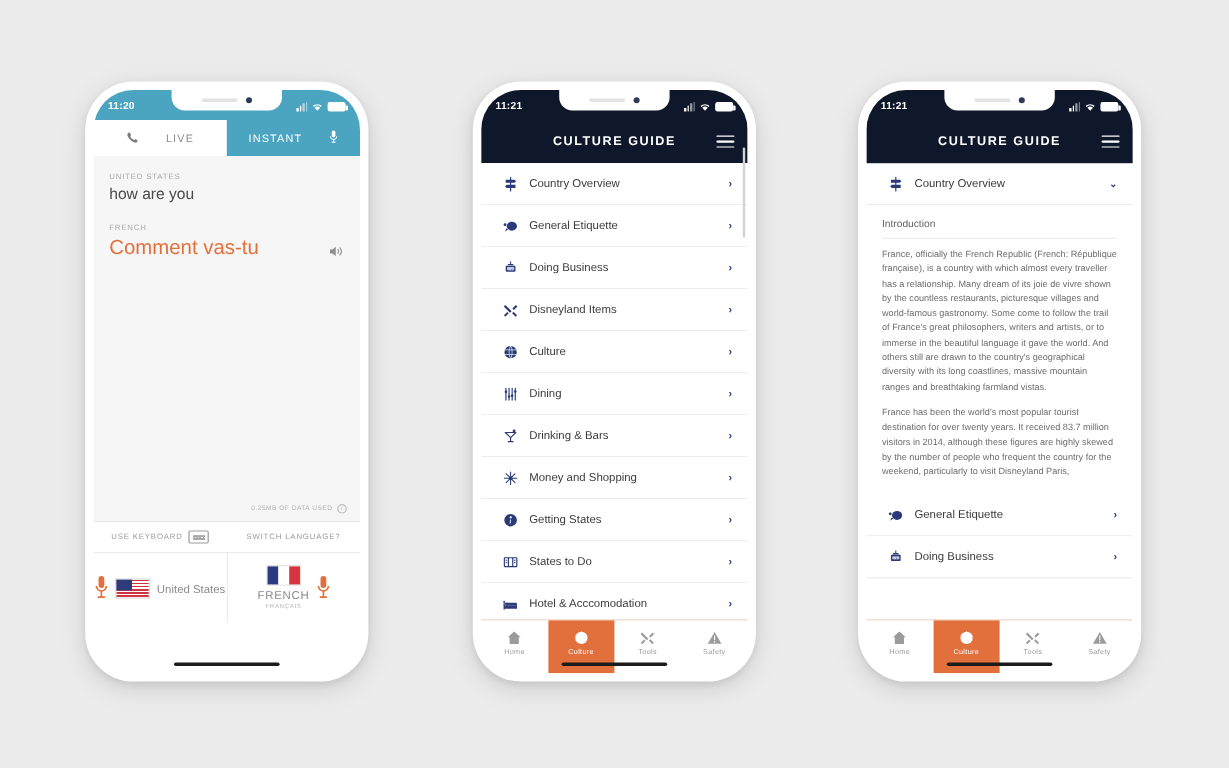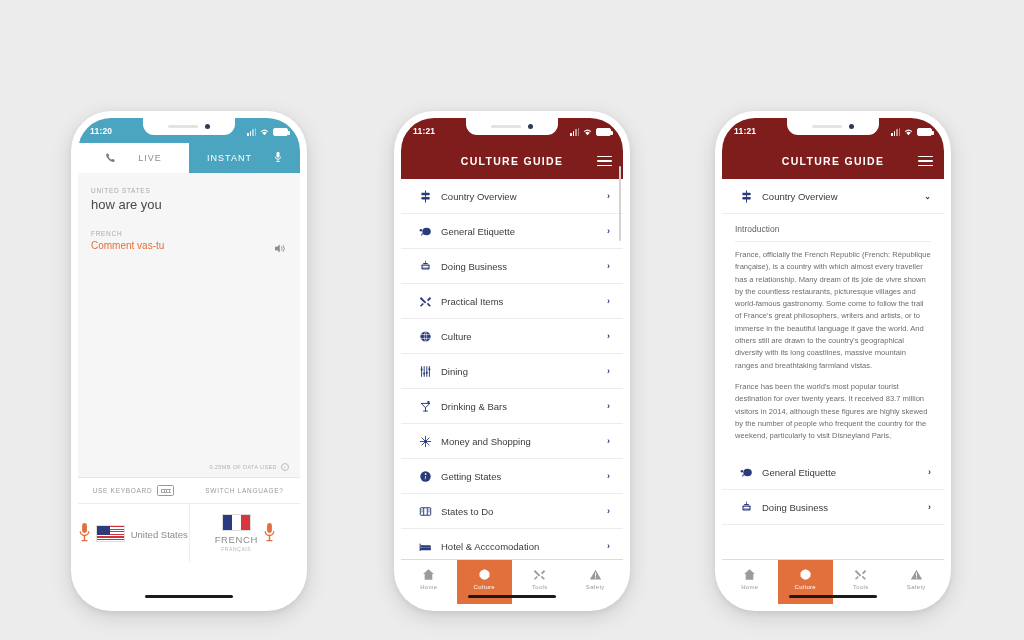--- a/index.html
+++ b/index.html
@@ -3,21 +3,21 @@
 <meta charset="utf-8">
 <style>
   html,body{margin:0;padding:0;}
   body{
     width:1024px;height:640px;
     background:#ececec;
     font-family:"Liberation Sans",sans-serif;
     overflow:hidden;
     position:relative;
   }
-  .stage{position:absolute;inset:0;margin-top:43px;}
+  .stage{position:absolute;inset:0;}
 
   
   .phone{
     position:absolute;
     width:236px;height:500px;
     background:#ffffff;
     border-radius:40px;
     box-shadow:0 6px 22px rgba(0,0,0,.13), 0 2px 6px rgba(0,0,0,.07);
     padding:7px;
     box-sizing:border-box;
@@ -89,41 +89,41 @@
     flex:1;text-align:center;
     font-size:10.5px;letter-spacing:1.3px;font-weight:bold;
   }
   .back-ic{width:15px;height:15px;}
   .hamb{width:15px;display:flex;flex-direction:column;gap:3px;}
   .hamb span{display:block;height:1.6px;background:#fff;border-radius:1px;}
   .spacer15{width:15px;}
 
   
   .teal{background:#4ca5c0;}
-  .orange{background:#7f1d1d;justify-content:space-between;}
+  .orange{background:#0f172a;justify-content:space-between;}
 
   .tabs{display:flex;height:30px;}
   .tab{
     flex:1;display:flex;align-items:center;justify-content:center;gap:22px;
     font-size:9px;letter-spacing:1px;
   }
   .tab.active{background:#ffffff;color:#8e8e8e;}
   .tab.inactive{background:#4ca5c0;color:#ffffff;}
 
   .conv{
     background:#f6f6f6;
     height:304px;
     position:relative;
     padding:14px 13px 0 13px;
     box-sizing:border-box;
   }
   .lang-label{font-size:6.5px;color:#a9a9a9;letter-spacing:.7px;margin-bottom:3px;}
   .src-text{font-size:13px;color:#4a4a4a;margin-bottom:18px;}
   .tr-row{display:flex;align-items:center;justify-content:space-between;}
-  .tr-text{font-size:10px;color:#e2703c;}
+  .tr-text{font-size:17px;color:#e2703c;}
   .spk{width:13px;height:11px;}
   .data-used{
     position:absolute;right:11px;bottom:6px;
     display:flex;align-items:center;gap:4px;
     font-size:5.5px;color:#b2b2b2;letter-spacing:.4px;
   }
   .info-c{
     width:8px;height:8px;border:1px solid #bdbdbd;border-radius:50%;
     display:flex;align-items:center;justify-content:center;
     font-size:5px;color:#bdbdbd;font-style:italic;box-sizing:border-box;
@@ -417,21 +417,21 @@
           <div class="lrow">
             <span class="ico">
               <svg width="13" height="13" viewBox="0 0 16 16">
                 <path d="M2.6 2.6 9 9l-1.6 1.6L1 4.2z" fill="#2a3b7a"></path>
                 <path d="M9.4 12.8 3.2 6.6" stroke="#2a3b7a" stroke-width="0"></path>
                 <path d="M13.4 2.6 9.8 6.2l1.6 1.6 3.6-3.6z" fill="#2a3b7a"></path>
                 <path d="M11 9.6 14.6 13.2l-1.4 1.4L9.6 11z" fill="#2a3b7a"></path>
                 <path d="M4.6 9.8 1.2 13.2l1.4 1.4L6 11.2z" fill="#2a3b7a"></path>
               </svg>
             </span>
-            <span class="lbl">Practical Items</span>
+            <span class="lbl">Disneyland Items</span>
             <span class="chev">›</span>
           </div>
           <div class="lrow">
             <span class="ico">
               <svg width="13" height="13" viewBox="0 0 16 16">
                 <circle cx="8" cy="8" r="6.3" fill="#2a3b7a"></circle>
                 <path d="M8 1.7c2 2 2 10.6 0 12.6M8 1.7c-2 2-2 10.6 0 12.6M2 5.6h12M2 10.4h12" stroke="#fff" stroke-width=".7" fill="none"></path>
               </svg>
             </span>
             <span class="lbl">Culture</span>

